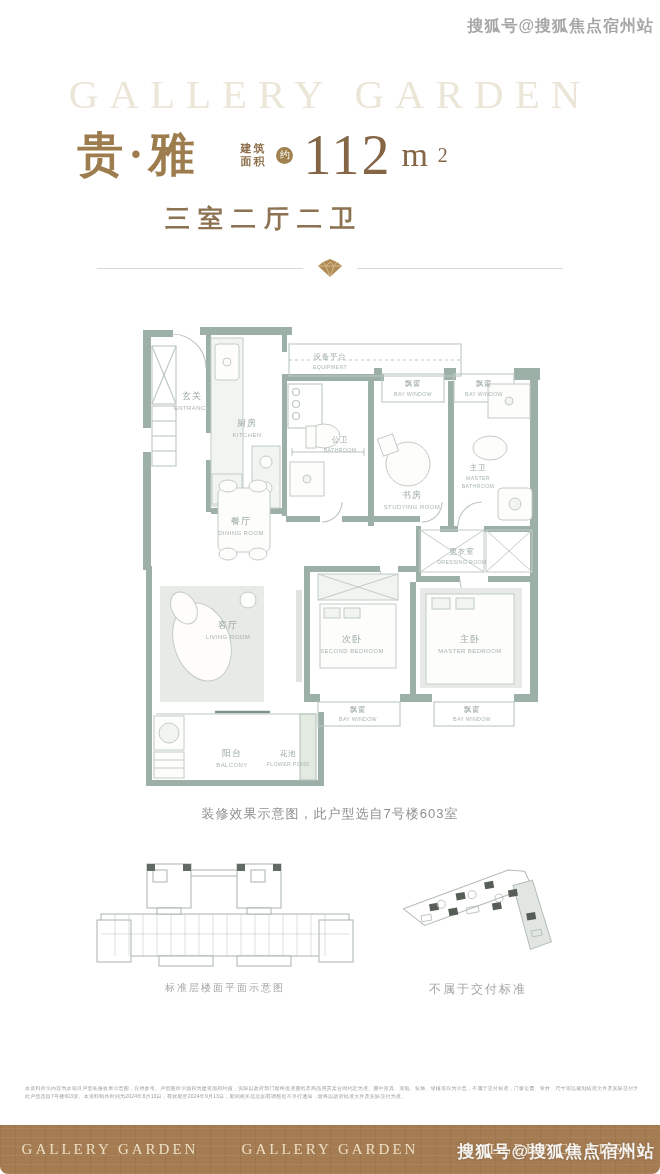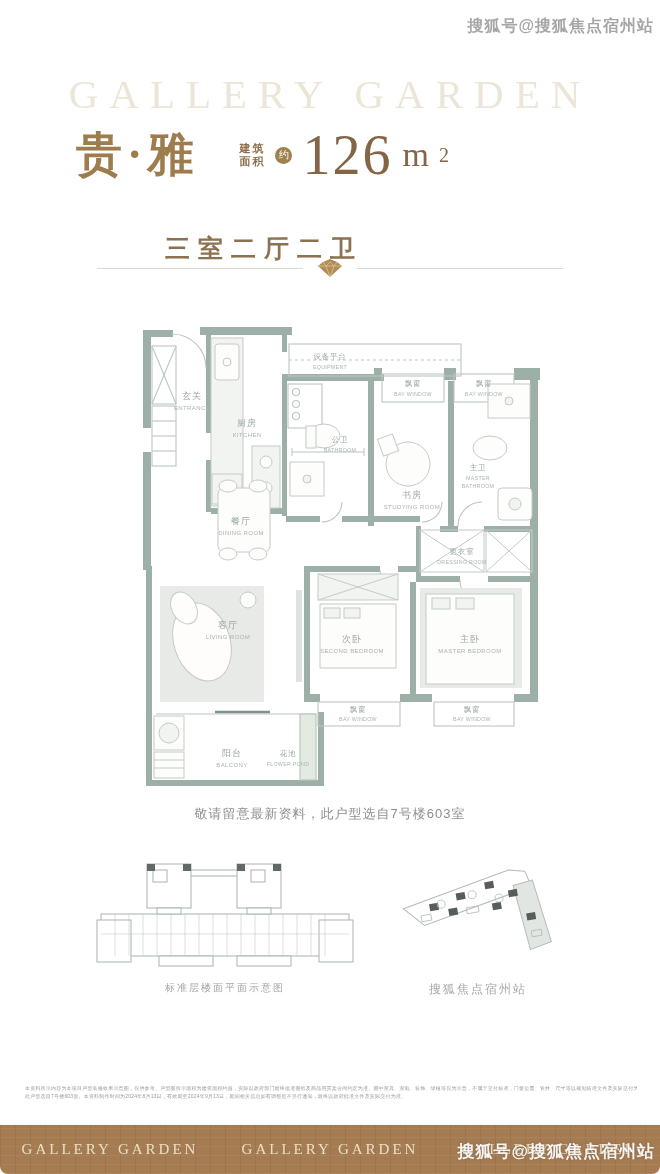--- a/index.html
+++ b/index.html
@@ -19,21 +19,21 @@
   .unit-name{font-family:"Liberation Serif",serif;font-weight:bold;font-size:46px;color:#9d7c4d;letter-spacing:5px;}
   .area-grp{display:flex;align-items:center;gap:10px;}
   .area-prefix{display:flex;flex-direction:column;font-size:11px;line-height:13px;color:#8c6e4a;
                letter-spacing:2px;font-weight:bold;padding-left:25px;}
   .area-badge{width:17px;height:17px;border-radius:50%;background:#a0824f;color:#fff;font-size:10px;
               display:flex;align-items:center;justify-content:center;}
   .area-num{font-family:"Liberation Serif",serif;font-size:56px;color:#846546;letter-spacing:2px;line-height:56px;}
   .area-unit{font-family:"Liberation Serif",serif;font-size:34px;color:#846546;}
   .area-sup{font-family:"Liberation Serif",serif;font-size:20px;color:#846546;vertical-align:14px;}
   .rooms-summary{top:202px;left:0;width:528px;text-align:center;font-family:"Liberation Serif",serif;
-                 font-size:25px;color:#8c7251;letter-spacing:8px;font-weight:bold;margin-top:30px;}
+                 font-size:25px;color:#8c7251;letter-spacing:8px;font-weight:bold;}
 
   
   .divider{top:258px;left:0;width:660px;display:flex;align-items:center;justify-content:center;gap:14px;}
   .div-line{width:206px;height:1px;background:#ddd9d2;}
 
   
   .plan-caption{top:805px;left:0;width:660px;text-align:center;font-size:13px;color:#8f8f8f;letter-spacing:1px;}
   .diag-cap-left{top:981px;left:95px;width:260px;text-align:center;font-size:10px;color:#a5a5a5;letter-spacing:2px;}
   .diag-cap-right{top:981px;left:398px;width:160px;text-align:center;font-size:12px;color:#a5a5a5;letter-spacing:2px;}
 
@@ -66,21 +66,21 @@
   <div class="abs brand-wm">GALLERY GARDEN</div>
 
   <div class="abs title-row">
     <span class="unit-name">贵·雅</span>
     <span class="area-grp">
       <span class="area-prefix">
         <span>建筑</span>
         <span>面积</span>
       </span>
       <span class="area-badge">约</span>
-      <span class="area-num">126</span>
+      <span class="area-num">112</span>
       <span class="area-unit">m</span>
       <span class="area-sup">2</span>
     </span>
   </div>
 
   <div class="abs rooms-summary">三室二厅二卫</div>
 
   <div class="abs divider">
     <div class="div-line"></div>
     <svg width="26" height="20" viewBox="0 0 26 20">
@@ -262,21 +262,21 @@
       <text x="472" y="721" class="rl-en-sm">BAY WINDOW</text>
 
       <text x="232" y="756" class="rl-cn">阳台</text>
       <text x="232" y="767" class="rl-en">BALCONY</text>
 
       <text x="288" y="756" class="rl-cn-sm">花池</text>
       <text x="288" y="766" class="rl-en-sm">FLOWER POND</text>
     </g>
   </svg>
 
-  <div class="abs plan-caption">敬请留意最新资料，此户型选自7号楼603室</div>
+  <div class="abs plan-caption">装修效果示意图，此户型选自7号楼603室</div>
 
   <svg class="abs" style="left:95px;top:858px" width="260" height="112" viewBox="0 0 260 112">
     <g stroke="#a9b4ae" fill="#ffffff" stroke-width="1">
       <rect x="52" y="6" width="44" height="44"></rect>
       <rect x="142" y="6" width="44" height="44"></rect>
       <line x1="96" y1="12" x2="142" y2="12"></line>
         <line x1="96" y1="18" x2="142" y2="18"></line>
       <rect x="58" y="12" width="14" height="12"></rect>
         <rect x="156" y="12" width="14" height="12"></rect>
       <rect x="6" y="56" width="248" height="42"></rect>
@@ -332,21 +332,21 @@
           <circle cx="78" cy="32" r="4"></circle>
           <circle cx="104" cy="40" r="4"></circle>
         <rect x="70" y="44" width="12" height="6"></rect>
           <rect x="24" y="44" width="10" height="6"></rect>
         <rect x="130" y="78" width="10" height="6"></rect>
       </g>
     </g>
   </svg>
 
   <div class="abs diag-cap-left">标准层楼面平面示意图</div>
-  <div class="abs diag-cap-right">搜狐焦点宿州站</div>
+  <div class="abs diag-cap-right">不属于交付标准</div>
 
   <div class="abs disc disc1">本资料所示内容为本项目户型装修效果示意图，仅供参考。户型图所示面积为建筑面积约值，实际以政府部门最终批准图纸及商品房买卖合同约定为准。图中家具、家电、装饰、绿植等仅为示意，不属于交付标准，门窗位置、管井、尺寸等以规划核准文件及实际交付为准，敬请留意最新资料。</div>
   <div class="abs disc disc2">此户型选自7号楼603室。本资料制作时间为2024年8月13日，有效期至2024年9月13日，期间相关信息如有调整恕不另行通知，最终以政府批准文件及实际交付为准。</div>
 
   <div class="abs footer">
     <span>GALLERY GARDEN</span>
     <span>GALLERY GARDEN</span>
     <span>GALLERY GARDEN</span>
   </div>
 

